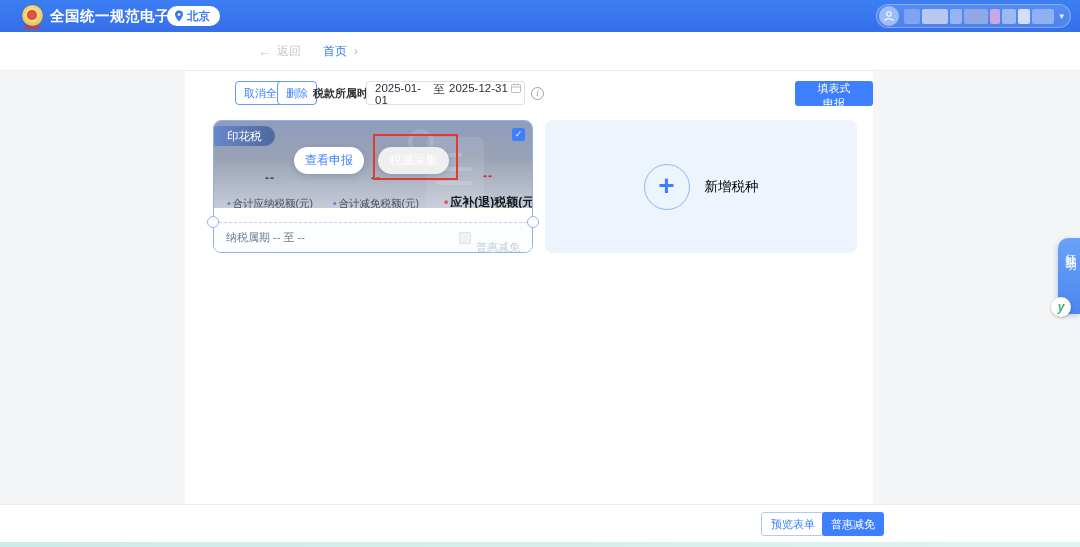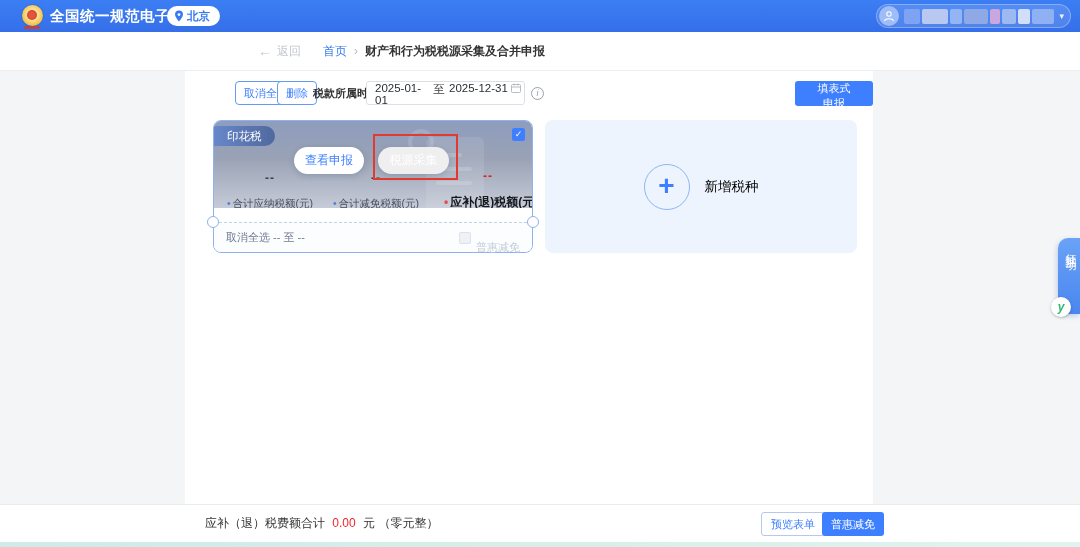--- a/index.html
+++ b/index.html
@@ -178,21 +178,20 @@
     </div>
   </header>
 
   <nav class="crumbbar">
     <span class="back-group">
       <span class="back-arrow">←</span>
       <span>返回</span>
     </span>
     <a class="crumb-home">首页</a>
     <span class="crumb-sep">›</span>
-    <span class="crumb-current">财产和行为税税源采集及合并申报</span>
   </nav>
 
   <main class="panel">
 
     <button class="btn-outline btn-cancel-all">取消全选</button>
     <button class="btn-outline btn-delete">删除</button>
     <span class="period-label">税款所属时间</span>
 
     <div class="date-box">
       <span class="date-start">2025-01-01</span>
@@ -234,21 +233,21 @@
         </div>
         <div class="metric metric-3">
           <div class="m-val" style="color: rgb(224, 32, 32);">--</div>
           <div class="m-label"><span style="color: rgb(224, 82, 82); margin-right: 2px;">•</span><span>应补(退)税额(元)</span></div>
         </div>
       </div>
 
       <div class="annotation-box"></div>
 
       <div class="card-strip">
-        <span class="strip-period">取消全选 -- 至 --</span>
+        <span class="strip-period">纳税属期 -- 至 --</span>
         <span class="strip-discount">
           <span class="strip-checkbox"></span>
           <span class="strip-discount-label">普惠减免</span>
         </span>
       </div>
       <div class="notch notch-l"></div>
       <div class="notch notch-r"></div>
     </section>
 
     <section class="add-card">
@@ -256,23 +255,18 @@
       <span class="add-label">新增税种</span>
     </section>
   </main>
 
   <div class="side-widget">
     <span class="side-text">征纳互动</span>
     <span class="side-badge">y</span>
   </div>
 
   <footer class="footerbar">
-    <div class="total-line">
-      <span>应补（退）税费额合计</span>
-      <span class="total-amount">0.00</span>
-      <span>元 （零元整）</span>
-    </div>
     <button class="btn-preview">预览表单</button>
     <button class="btn-submit">普惠减免</button>
   </footer>
 
   <div class="teal-strip"></div>
 </div>
 
 </body></html>

